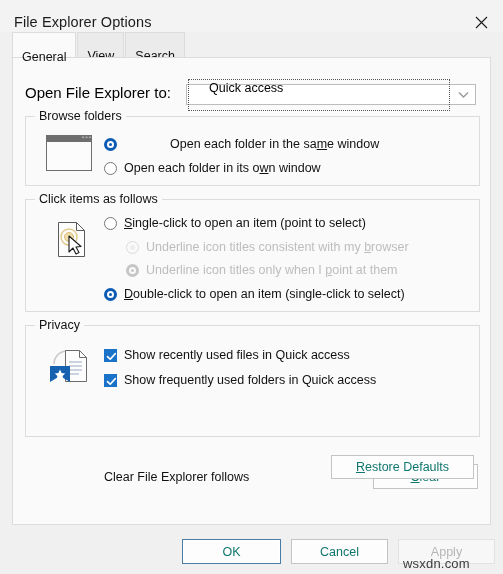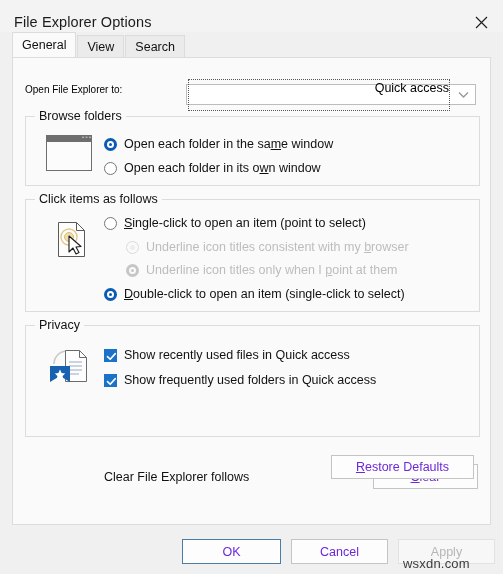--- a/index.html
+++ b/index.html
@@ -47,21 +47,21 @@
     height: 25px;
     position: relative;
     background: #f0f0f0;
     padding-left: 12px;
     box-sizing: border-box;
     display: flex;
     align-items: flex-end;
   }
   .tab {
     font-size: 12.5px;
-    padding: 0 9px;
+    padding: 12px 9px;
     height: 22px;
     line-height: 22px;
     box-sizing: border-box;
     border: 1px solid #dcdcdc;
     border-bottom: none;
     background: #ebebeb;
     color: #111;
     margin-right: 1px;
     cursor: default;
   }
@@ -88,46 +88,45 @@
 
   
   #open-row {
     position: absolute;
     left: 12px;
     top: 26px;
     width: 455px;
     display: flex;
     align-items: center;
   }
-  #open-label { font-size: 10px; white-space: nowrap; }
+  #open-label { font-size: 15px; white-space: nowrap; }
   #combo {
     position: absolute;
     left: 161px;
     top: 0;
     width: 290px;
     height: 21px;
     box-sizing: border-box;
     border: 1px solid #bcbcbc;
     background: #fff;
     display: flex;
     align-items: center;
     cursor: default;
   }
   #combo-value {
     flex: 1;
     height: 32px;
     margin: 1px 1px 1px 1px;
-    padding-left: 12px;
+    padding-left: 20px;
     line-height: 17px;
     font-size: 12.5px;
     border: 1px dotted #555;
     box-sizing: border-box;
     white-space: nowrap;
     overflow: hidden;
-    text-align: right;
   }
   #combo-arrow {
     width: 24px;
     display: flex;
     align-items: center;
     justify-content: center;
     flex: none;
   }
 
   
@@ -224,21 +223,21 @@
     white-space: nowrap;
   }
 
   
   .btn {
     box-sizing: border-box;
     border: 1px solid #c4c4c4;
     background: #fdfdfd;
     font-family: "Liberation Sans", sans-serif;
     font-size: 12.5px;
-    color: #6d28d9;
+    color: #0f766e;
     display: flex;
     align-items: center;
     justify-content: center;
     cursor: default;
     position: absolute;
   }
   .btn u { text-decoration: underline; }
   .btn.default {
     border: 1px solid #4a7ca5;
     background: #fdfdfd;
@@ -303,21 +302,21 @@
     <div class="legend">Browse folders</div>
 
     <div class="illus" style="left:20px; top:18px;">
       <svg width="46" height="36" viewBox="0 0 46 36">
         <rect x="0.5" y="0.5" width="45" height="35" fill="#fcfcfc" stroke="#6e6e6e"></rect>
         <rect x="0.5" y="0.5" width="45" height="6" fill="#6e6e6e" stroke="#6e6e6e"></rect>
         <path d="M36 2.2 h2 M39.5 2.2 h2 M43 2.2 h2" stroke="#d8d8d8" stroke-width="0.9"></path>
       </svg>
     </div>
 
-    <div class="opt" style="left:78px; top:20px;">
+    <div class="opt" style="left:78px; top:20px;gap:46px;">
       <span class="radio checked"></span>
       <span class="opt-label">Open each folder in the sa<u>m</u>e window</span>
     </div>
 
     <div class="opt" style="left:78px; top:44px;">
       <span class="radio"></span>
       <span class="opt-label">Open each folder in its o<u>w</u>n window</span>
     </div>
   </div>
 

